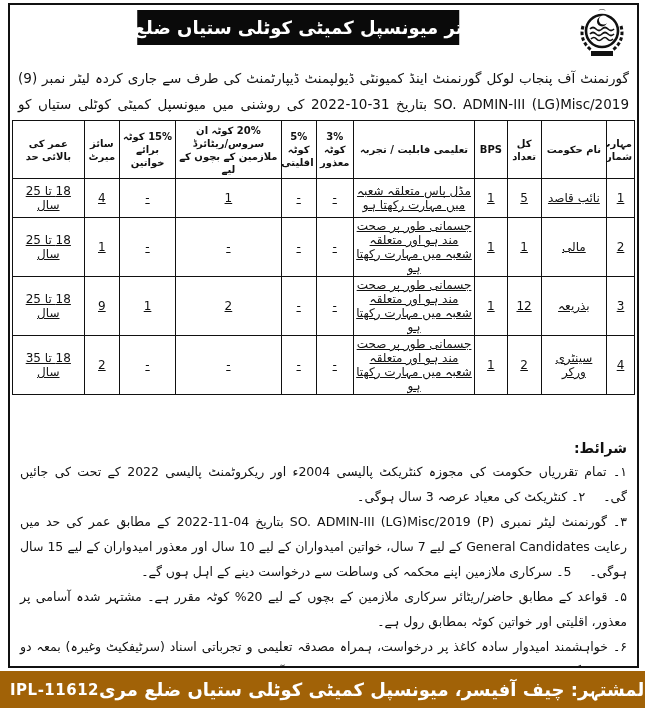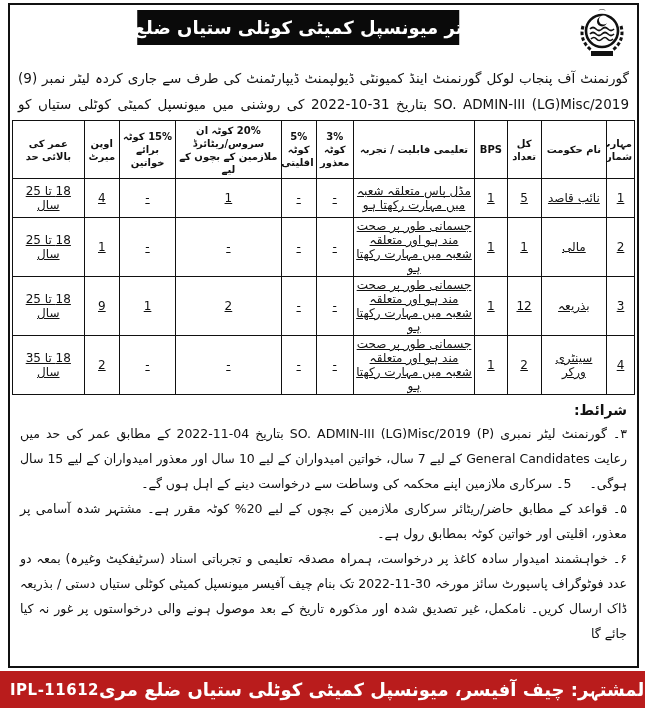--- a/index.html
+++ b/index.html
@@ -79,29 +79,29 @@
   .c-open  { width: 5.7%; }
   .c-age   { width: 11.5%; }
   
   .conditions {
     direction: rtl;
     padding: 4px 10px 0 10px;
     font-size: 12.5px;
     line-height: 25px;
     text-align: justify;
   }
-  .conditions h3 { font-size: 14px; font-weight: bold; line-height: 22px; }
+  .conditions h3 { font-size: 14px; font-weight: bold; line-height: 22px; margin-top: 38px; }
   .cond-line { margin: 0; }
   .cond-item { margin-inline-end: 14px; }
   
   .footer-bar {
     position: absolute;
     left: 0; bottom: 0;
     width: 645px; height: 37px;
-    background: #b91c1c;
+    background: #a16207;
     color: #fff;
     display: flex;
     align-items: center;
   }
   .ipl {
     font-weight: bold;
     font-size: 15px;
     letter-spacing: 0.5px;
     margin-left: 10px;
     white-space: nowrap;
@@ -163,21 +163,21 @@
       <tr>
         <th>مہارت شمار</th>
         <th>نام حکومت</th>
         <th>کل تعداد</th>
         <th>BPS</th>
         <th>تعلیمی قابلیت / تجربہ</th>
         <th>3% کوٹہ معذور</th>
         <th>5% کوٹہ اقلیتی</th>
         <th>20% کوٹہ ان سروس/ریٹائرڈ ملازمین کے بچوں کے لیے</th>
         <th>15% کوٹہ برائے خواتین</th>
-        <th>اوپن میرٹ</th>
+        <th>سائز میرٹ</th>
         <th>عمر کی بالائی حد</th>
       </tr>
     </thead>
     <tbody>
       <tr>
         <td>1</td>
         <td>نائب قاصد</td>
         <td>5</td>
         <td>1</td>
         <td class="qual">مڈل پاس متعلقہ شعبہ میں مہارت رکھتا ہو</td>
@@ -225,20 +225,24 @@
         <td>-</td>
         <td>-</td>
         <td>2</td>
         <td>18 تا 35 سال</td>
       </tr>
     </tbody>
   </table>
 
   <div class="conditions">
     <h3>شرائط:</h3>
+    <p class="cond-line">
+      <span class="cond-item">۱۔ تمام تقرریاں حکومت کی مجوزہ کنٹریکٹ پالیسی 2004ء اور ریکروٹمنٹ پالیسی 2022 کے تحت کی جائیں گی۔</span>
+      <span class="cond-item">۲۔ کنٹریکٹ کی معیاد عرصہ 3 سال ہوگی۔</span>
+    </p>
     <p class="cond-line">
       <span class="cond-item">۳۔ گورنمنٹ لیٹر نمبری (P) SO. ADMIN-III (LG)Misc/2019 بتاریخ 04-11-2022 کے مطابق عمر کی حد میں رعایت General Candidates کے لیے 7 سال، خواتین امیدواران کے لیے 10 سال اور معذور امیدواران کے لیے 15 سال ہوگی۔</span>
       <span class="cond-item">5۔ سرکاری ملازمین اپنے محکمہ کی وساطت سے درخواست دینے کے اہل ہوں گے۔</span>
     </p>
     <p class="cond-line">
       <span class="cond-item">۵۔ قواعد کے مطابق حاضر/ریٹائر سرکاری ملازمین کے بچوں کے لیے 20% کوٹہ مقرر ہے۔ مشتہر شدہ آسامی پر معذور، اقلیتی اور خواتین کوٹہ بمطابق رول ہے۔</span>
     </p>
     <p class="cond-line">
       <span class="cond-item">۶۔ خواہشمند امیدوار سادہ کاغذ پر درخواست، ہمراہ مصدقہ تعلیمی و تجرباتی اسناد (سرٹیفکیٹ وغیرہ) بمعہ دو عدد فوٹوگراف پاسپورٹ سائز مورخہ 30-11-2022 تک بنام چیف آفیسر میونسپل کمیٹی کوٹلی ستیاں دستی / بذریعہ ڈاک ارسال کریں۔ نامکمل، غیر تصدیق شدہ اور مذکورہ تاریخ کے بعد موصول ہونے والی درخواستوں پر غور نہ کیا جائے گا</span>
     </p>

